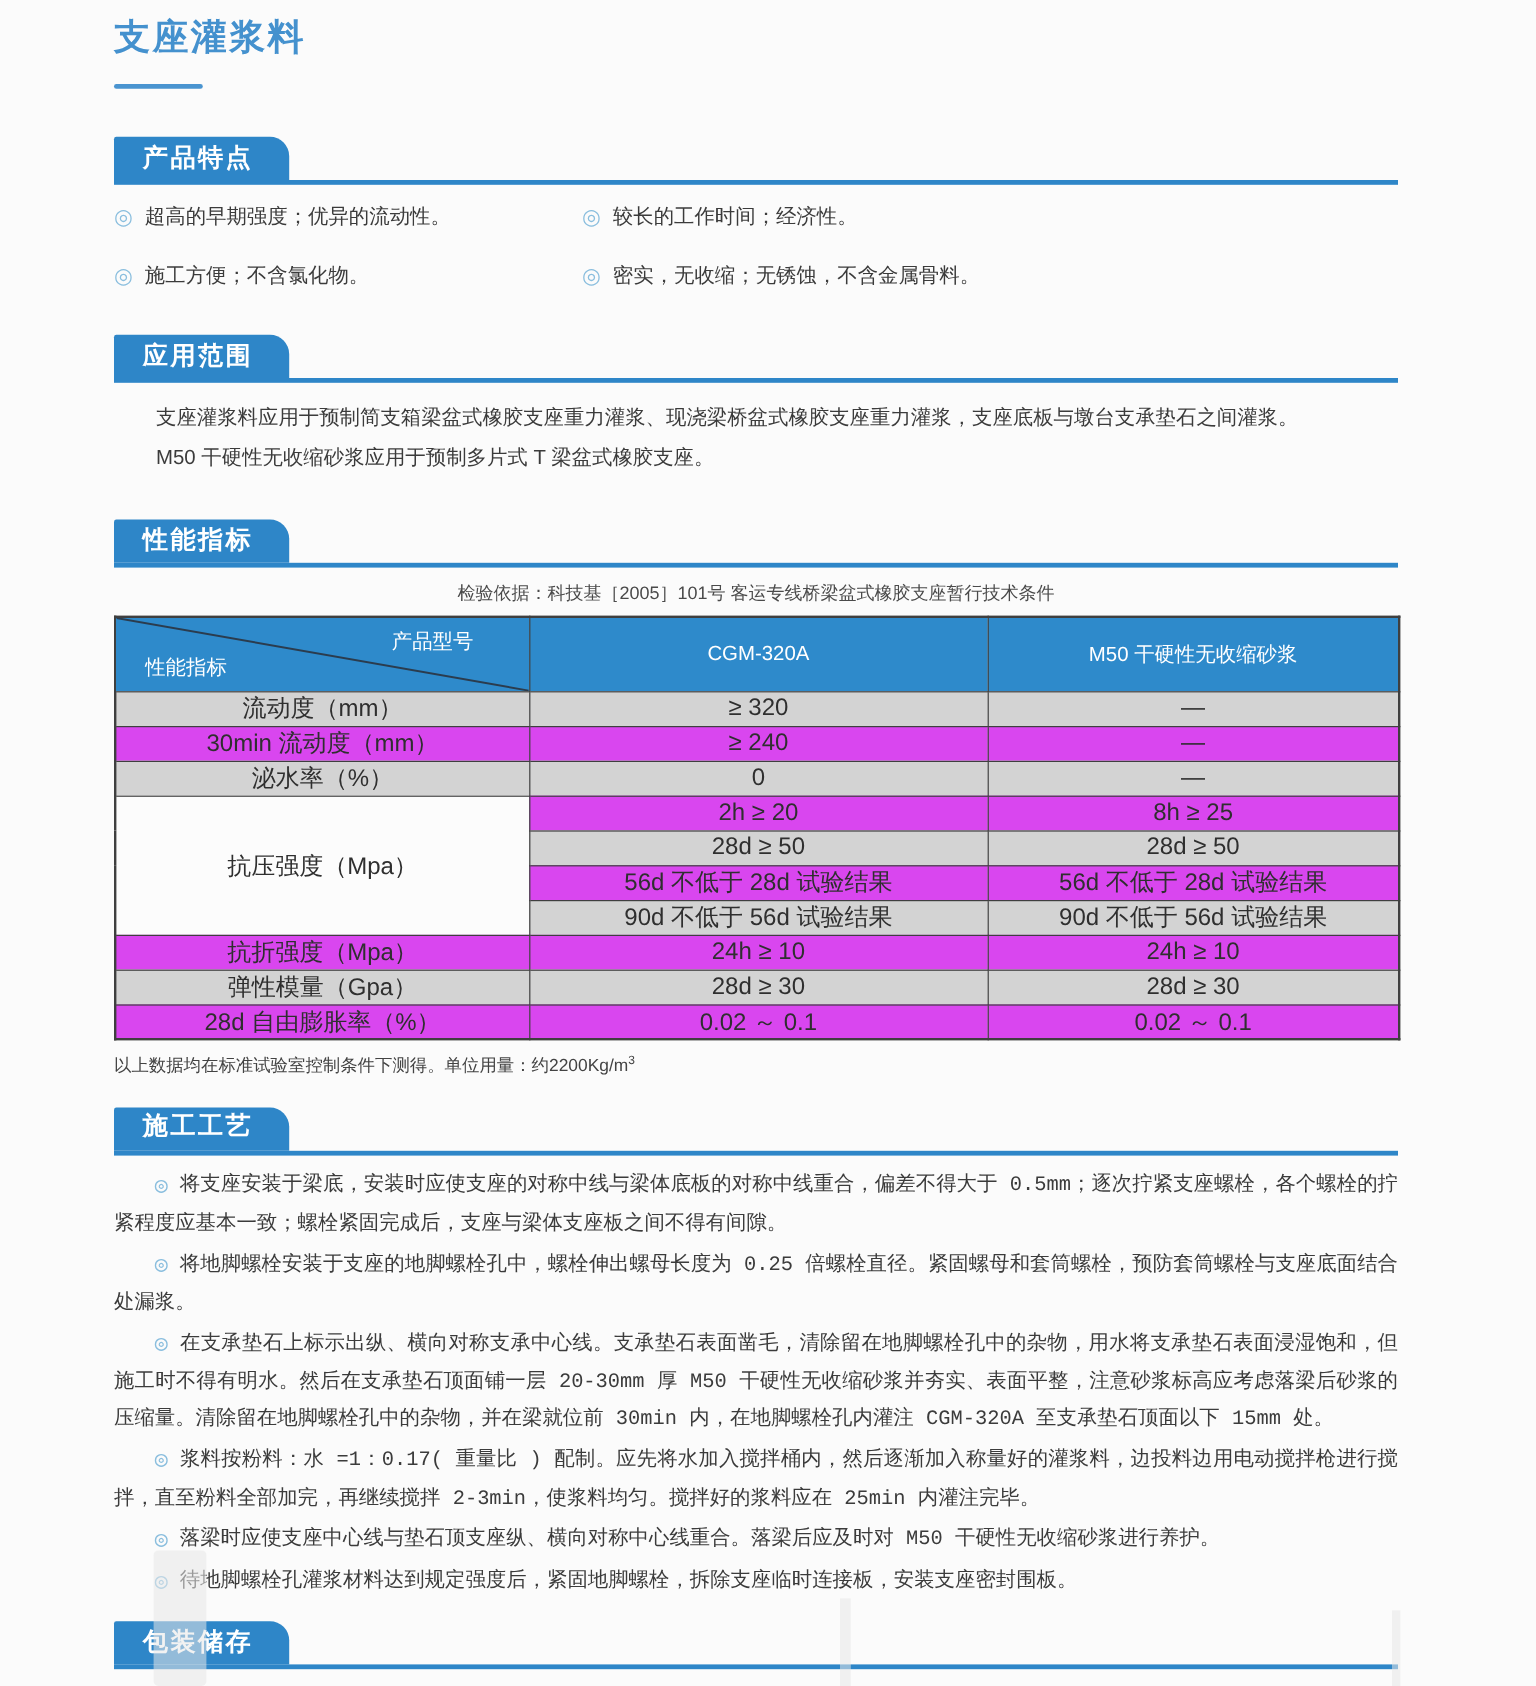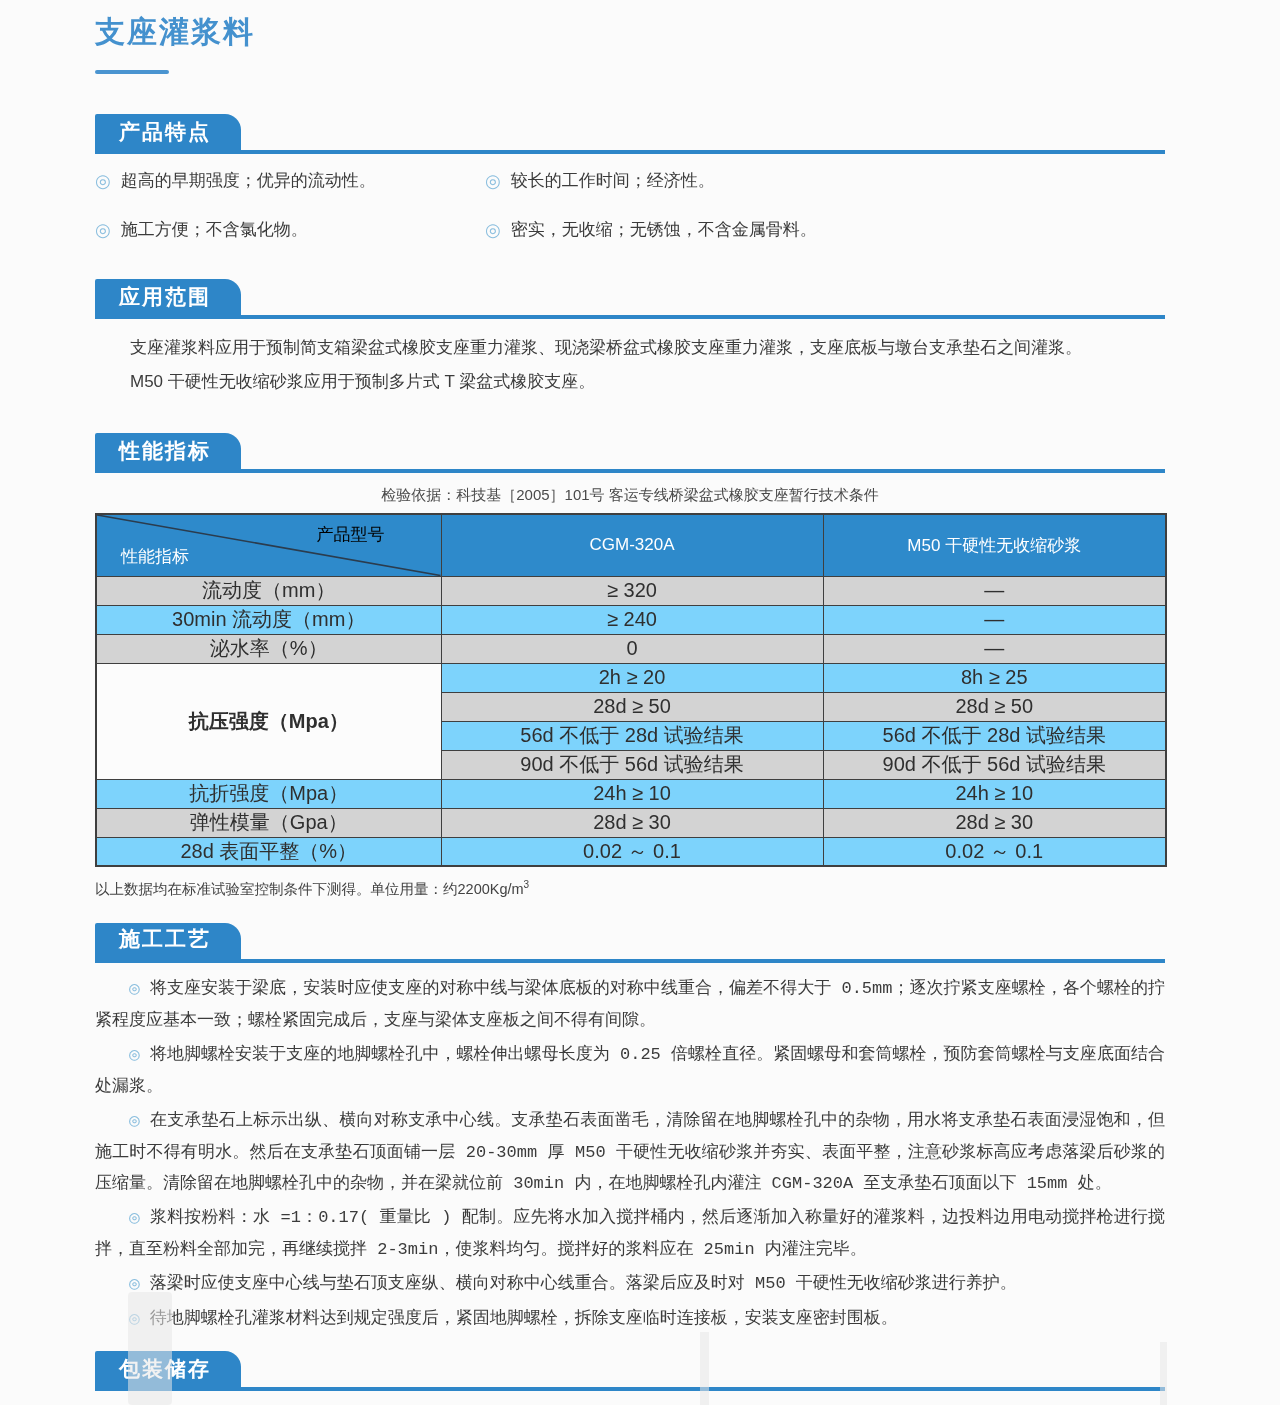--- a/index.html
+++ b/index.html
@@ -54,27 +54,27 @@
   .app-text { margin-top: 12px; padding-left: 35px; padding-right: 6px; font-size: 17px; line-height: 34px; color: #3b3b3b; }
 
   
   .basis-line { margin-top: 12px; text-align: center; font-size: 15px; color: #4a4a4a; line-height: 20px; }
   table.perf { border-collapse: collapse; width: 1070px; margin-top: 8px; table-layout: fixed; border: 2px solid #3f3f3f; }
   table.perf th, table.perf td { border: 1px solid #3f3f3f; text-align: center; vertical-align: middle; }
   table.perf thead th { background: #2e8acb; color: #ffffff; font-weight: normal; font-size: 17px; height: 62px; }
   col.c1 { width: 345px; } col.c2 { width: 382px; } col.c3 { width: 343px; }
   table.perf td { height: 29px; font-size: 20px; color: #2f2f2f; }
   tr.gray td { background: #d3d3d3; }
-  tr.white td { background: #7dd3fc; }
-  td.span-label { background: #fcfcfc !important; font-weight: bold; }
+  tr.white td { background: #d946ef; }
+  td.span-label { background: #fcfcfc !important; }
 
   
   th.corner { position: relative; padding: 0; }
   th.corner svg { position: absolute; inset: 0; width: 100%; height: 100%; }
-  .corner-top { position: absolute; top: 8px; right: 56px; font-size: 17px; color: #000000; }
+  .corner-top { position: absolute; top: 8px; right: 46px; font-size: 17px; color: #ffffff; }
   .corner-bottom { position: absolute; bottom: 8px; left: 24px; font-size: 17px; color: #fff; }
 
   .table-note { margin-top: 8px; font-size: 14.5px; color: #434343; line-height: 20px; }
   .table-note sup { font-size: 10px; }
 
   
   .construction-list { margin-top: 10px; }
   .construction-list p {
     font-size: 17px;
     line-height: 31px;
@@ -184,21 +184,21 @@
           <td>抗折强度（Mpa）</td>
           <td>24h ≥ 10</td>
           <td>24h ≥ 10</td>
         </tr>
         <tr class="gray">
           <td>弹性模量（Gpa）</td>
           <td>28d ≥ 30</td>
           <td>28d ≥ 30</td>
         </tr>
         <tr class="white">
-          <td>28d 表面平整（%）</td>
+          <td>28d 自由膨胀率（%）</td>
           <td>0.02 ～ 0.1</td>
           <td>0.02 ～ 0.1</td>
         </tr>
       </tbody>
     </table>
 
     <div class="table-note"><span>以上数据均在标准试验室控制条件下测得。单位用量：约2200Kg/m</span><sup>3</sup></div>
   </section>
 
   <section class="mt-construction">

